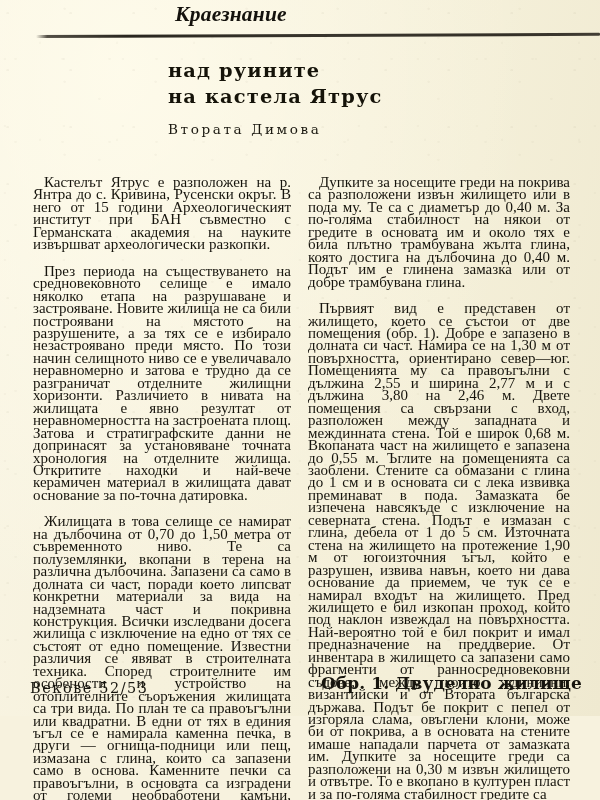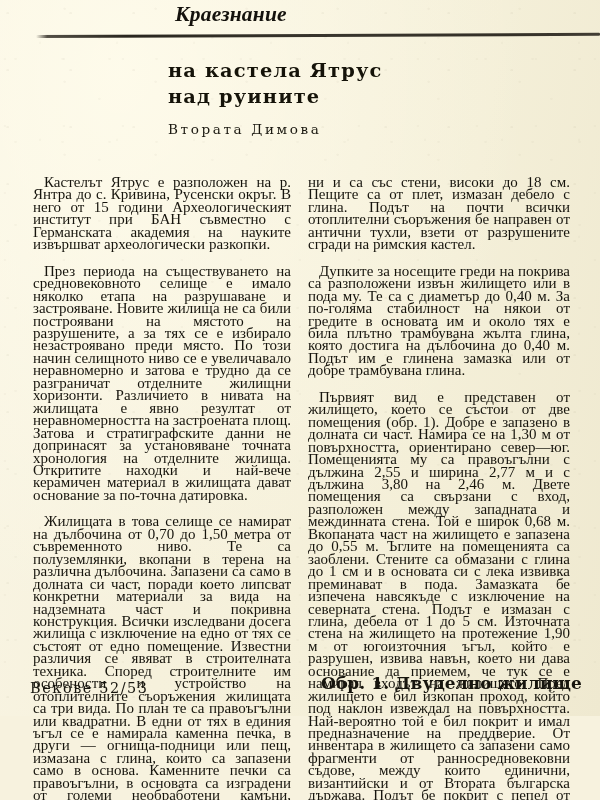--- a/index.html
+++ b/index.html
@@ -169,34 +169,33 @@
 <div class="page">
   <div class="grain"></div>
 
   <div class="masthead">
     <div class="masthead-title">Краезнание</div>
     <div class="masthead-rule"></div>
   </div>
 
   <div class="article-head">
     <h1 class="article-title">
+      <span>над руините</span>
       <span>на кастела Ятрус</span>
-      <span>над руините</span>
     </h1>
     <div class="article-author">Втората Димова</div>
   </div>
 
   <div class="columns">
     <div class="col col-left">
       <p>Кастелът Ятрус е разположен на р. Янтра до с. Кривина, Русенски окръг. В него от 15 години Археологическият институт при БАН съвместно с Германската академия на науките извършват археологически разкопки.</p>
       <p>През периода на съществуването на средновековното селище е имало няколко етапа на разрушаване и застрояване. Новите жилища не са били построявани на мястото на разрушените, а за тях се е избирало незастроявано преди място. По този начин селищното ниво се е увеличавало неравномерно и затова е трудно да се разграничат отделните жилищни хоризонти. Различието в нивата на жилищата е явно резултат от неравномерността на застроената площ. Затова и стратиграфските данни не допринасят за установяване точната хронология на отделните жилища. Откритите находки и най-вече керамичен материал в жилищата дават основание за по-точна датировка.</p>
       <p>Жилищата в това селище се намират на дълбочина от 0,70 до 1,50 метра от съвременното ниво. Те са полуземлянки, вкопани в терена на различна дълбочина. Запазени са само в долната си част, поради което липсват конкретни материали за вида на надземната част и покривна конструкция. Всички изследвани досега жилища с изключение на едно от тях се състоят от едно помещение. Известни различия се явяват в строителната техника. Според строителните им особености и устройство на отоплителните съоръжения жилищата са три вида. По план те са правоъгълни или квадратни. В едни от тях в единия ъгъл се е намирала каменна печка, в други — огнища-подници или пещ, измазана с глина, които са запазени само в основа. Каменните печки са правоъгълни, в основата са изградени от големи необработени камъни, стените им с по-дребни—споени с глина. Огнищата-подници по форма са правоъгъл-</p>
     </div>
     <div class="col col-right">
-      <p class="noindent">ни и са със стени, високи до 18 см. Пещите са от плет, измазан дебело с глина. Подът на почти всички отоплителни съоръжения бе направен от антични тухли, взети от разрушените сгради на римския кастел.</p>
       <p>Дупките за носещите греди на покрива са разположени извън жилището или в пода му. Те са с диаметър до 0,40 м. За по-голяма стабилност на някои от гредите в основата им и около тях е била плътно трамбувана жълта глина, която достига на дълбочина до 0,40 м. Подът им е глинена замазка или от добре трамбувана глина.</p>
       <p>Първият вид е представен от жилището, което се състои от две помещения (обр. 1). Добре е запазено в долната си част. Намира се на 1,30 м от повърхността, ориентирано север—юг. Помещенията му са правоъгълни с дължина 2,55 и ширина 2,77 м и с дължина 3,80 на 2,46 м. Двете помещения са свързани с вход, разположен между западната и междинната стена. Той е широк 0,68 м. Вкопаната част на жилището е запазена до 0,55 м. Ъглите на помещенията са заоблени. Стените са обмазани с глина до 1 см и в основата си с лека извивка преминават в пода. Замазката бе изпечена навсякъде с изключение на северната стена. Подът е измазан с глина, дебела от 1 до 5 см. Източната стена на жилището на протежение 1,90 м от югоизточния ъгъл, който е разрушен, извива навън, което ни дава основание да приемем, че тук се е намирал входът на жилището. Пред жилището е бил изкопан проход, който под наклон извеждал на повърхността. Най-вероятно той е бил покрит и имал предназначение на преддверие. От инвентара в жилището са запазени само фрагменти от ранносредновековни съдове, между които единични, византийски и от Втората българска държава. Подът бе покрит с пепел от изгоряла слама, овъглени клони, може би от покрива, а в основата на стените имаше нападали парчета от замазката им. Дупките за носещите греди са разположени на 0,30 м извън жилището и отвътре. То е вкопано в културен пласт и за по-голяма стабилност гредите са</p>
     </div>
   </div>
 
   <div class="footer">
     <div class="footer-issue">Векове 52/53</div>
     <div class="figure-caption">Обр. 1. Двуделно жилище</div>
   </div>
 </div>

